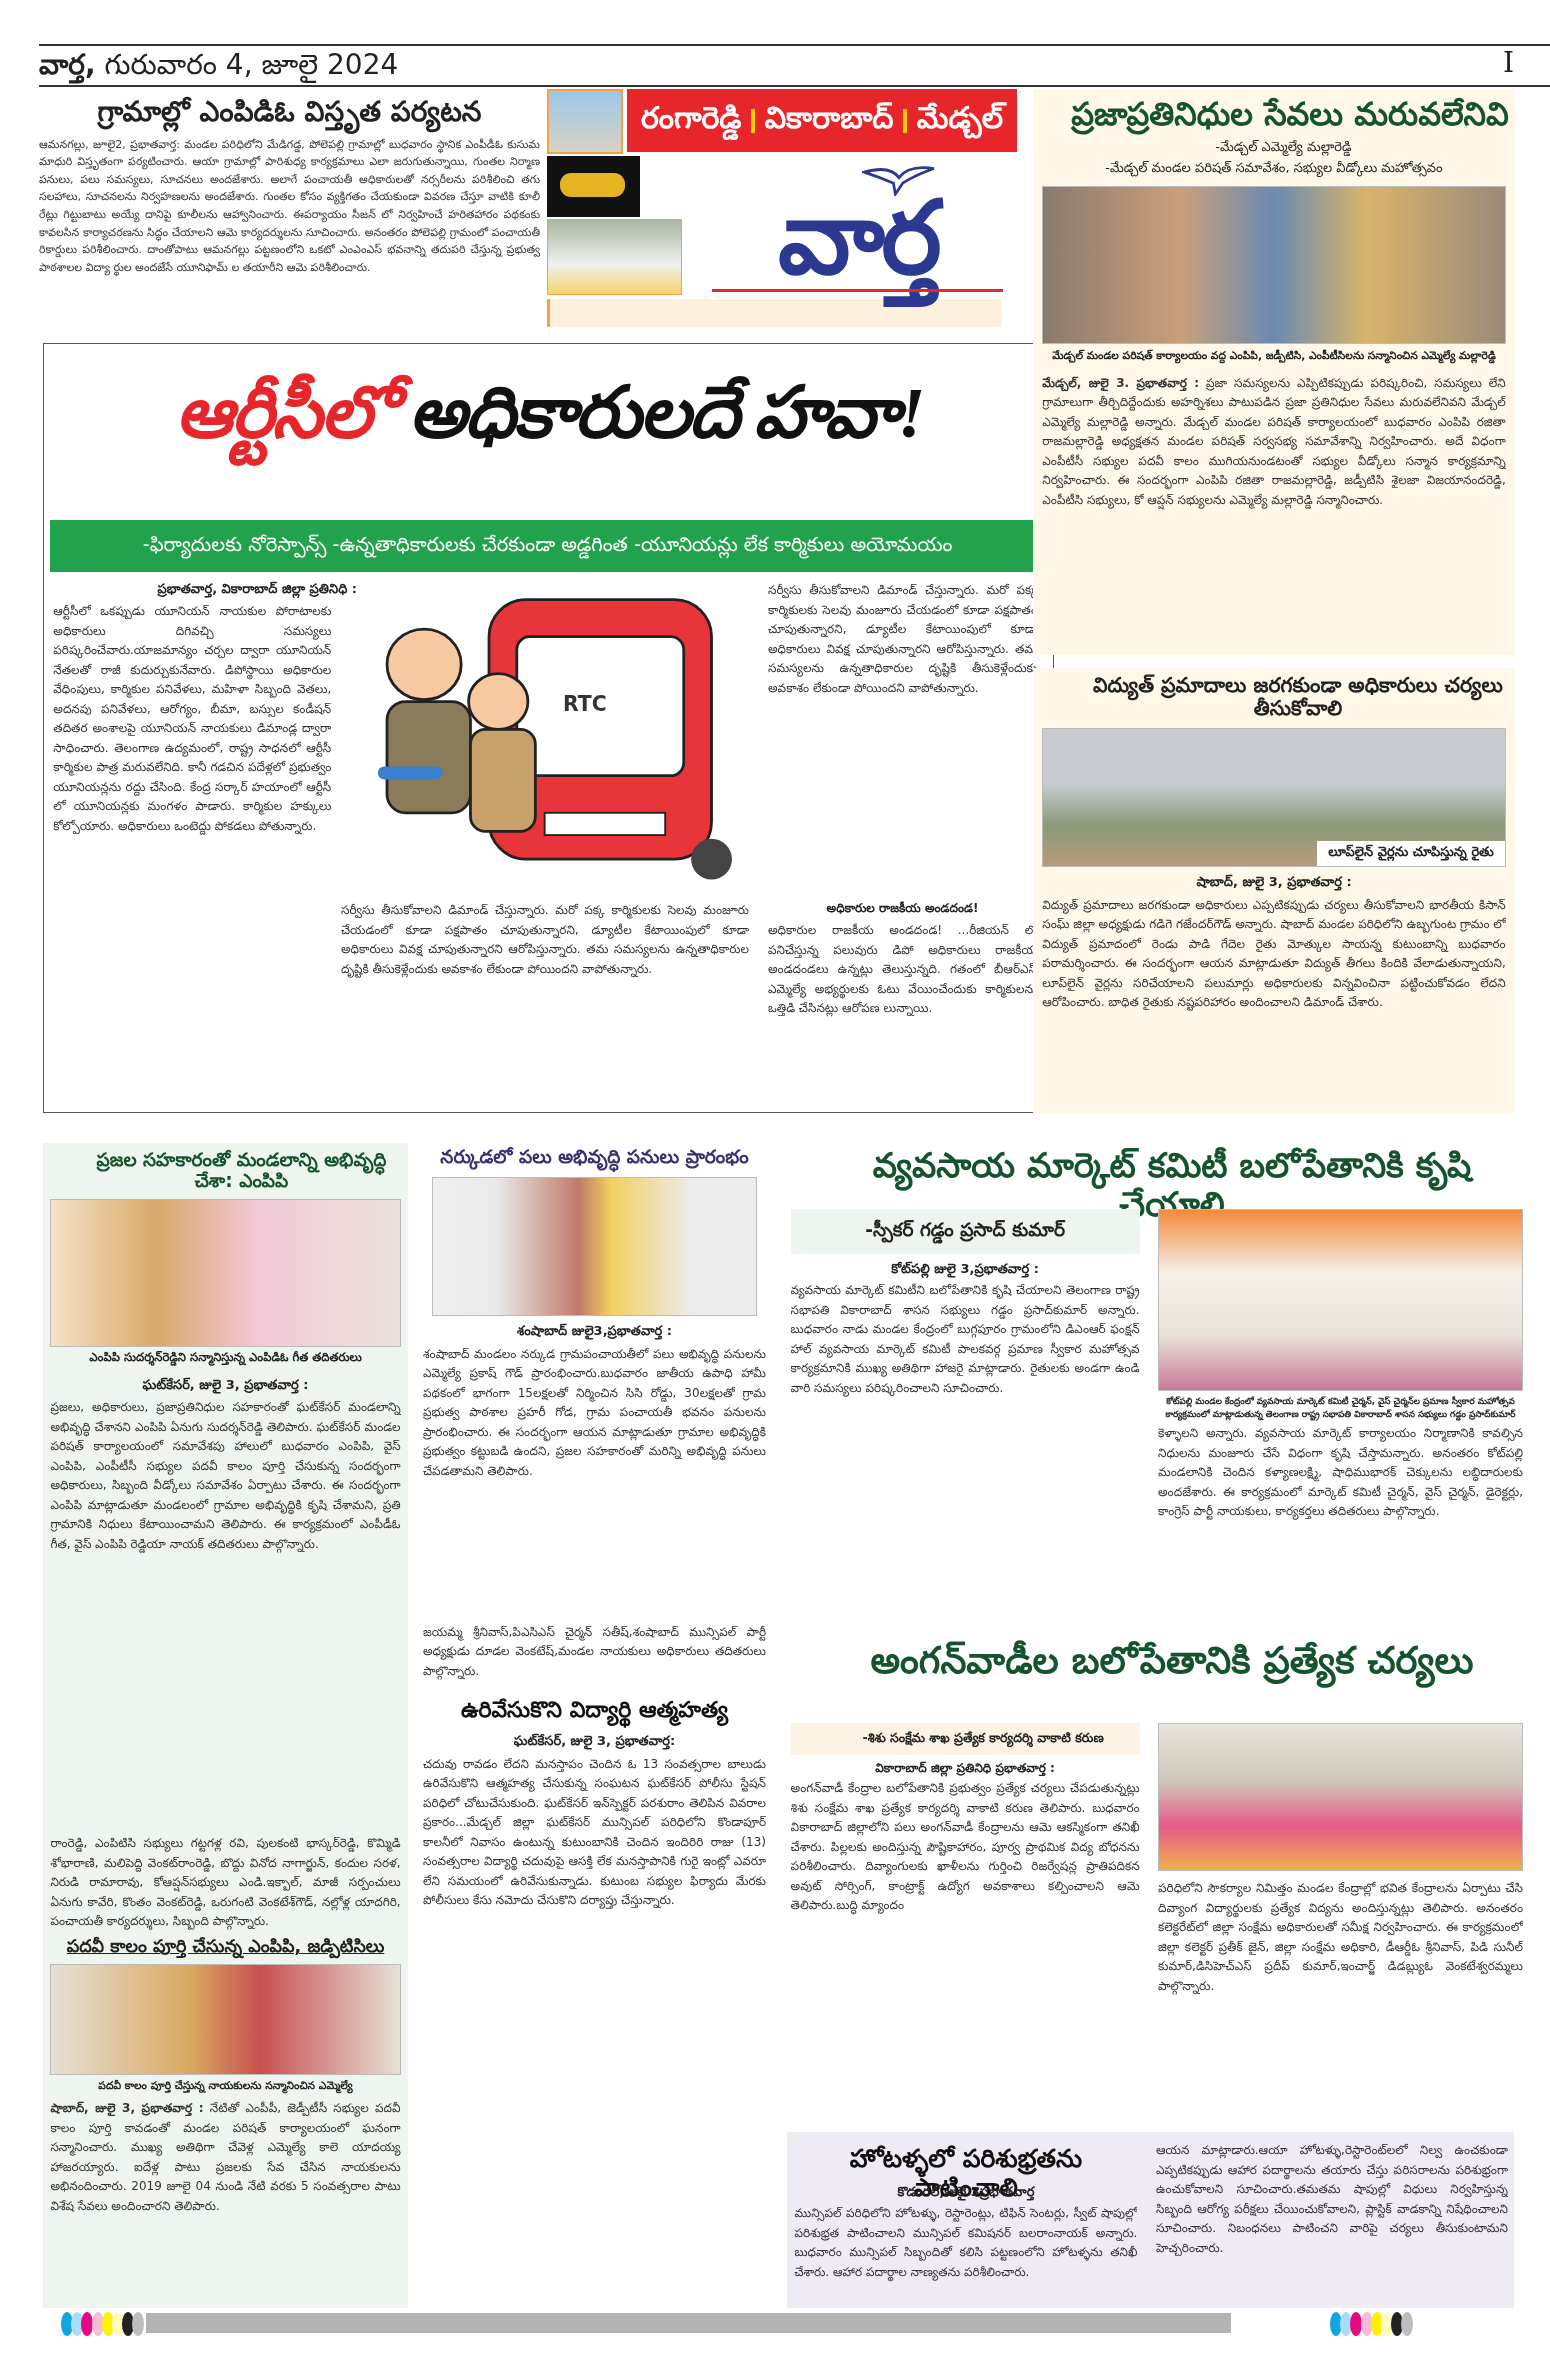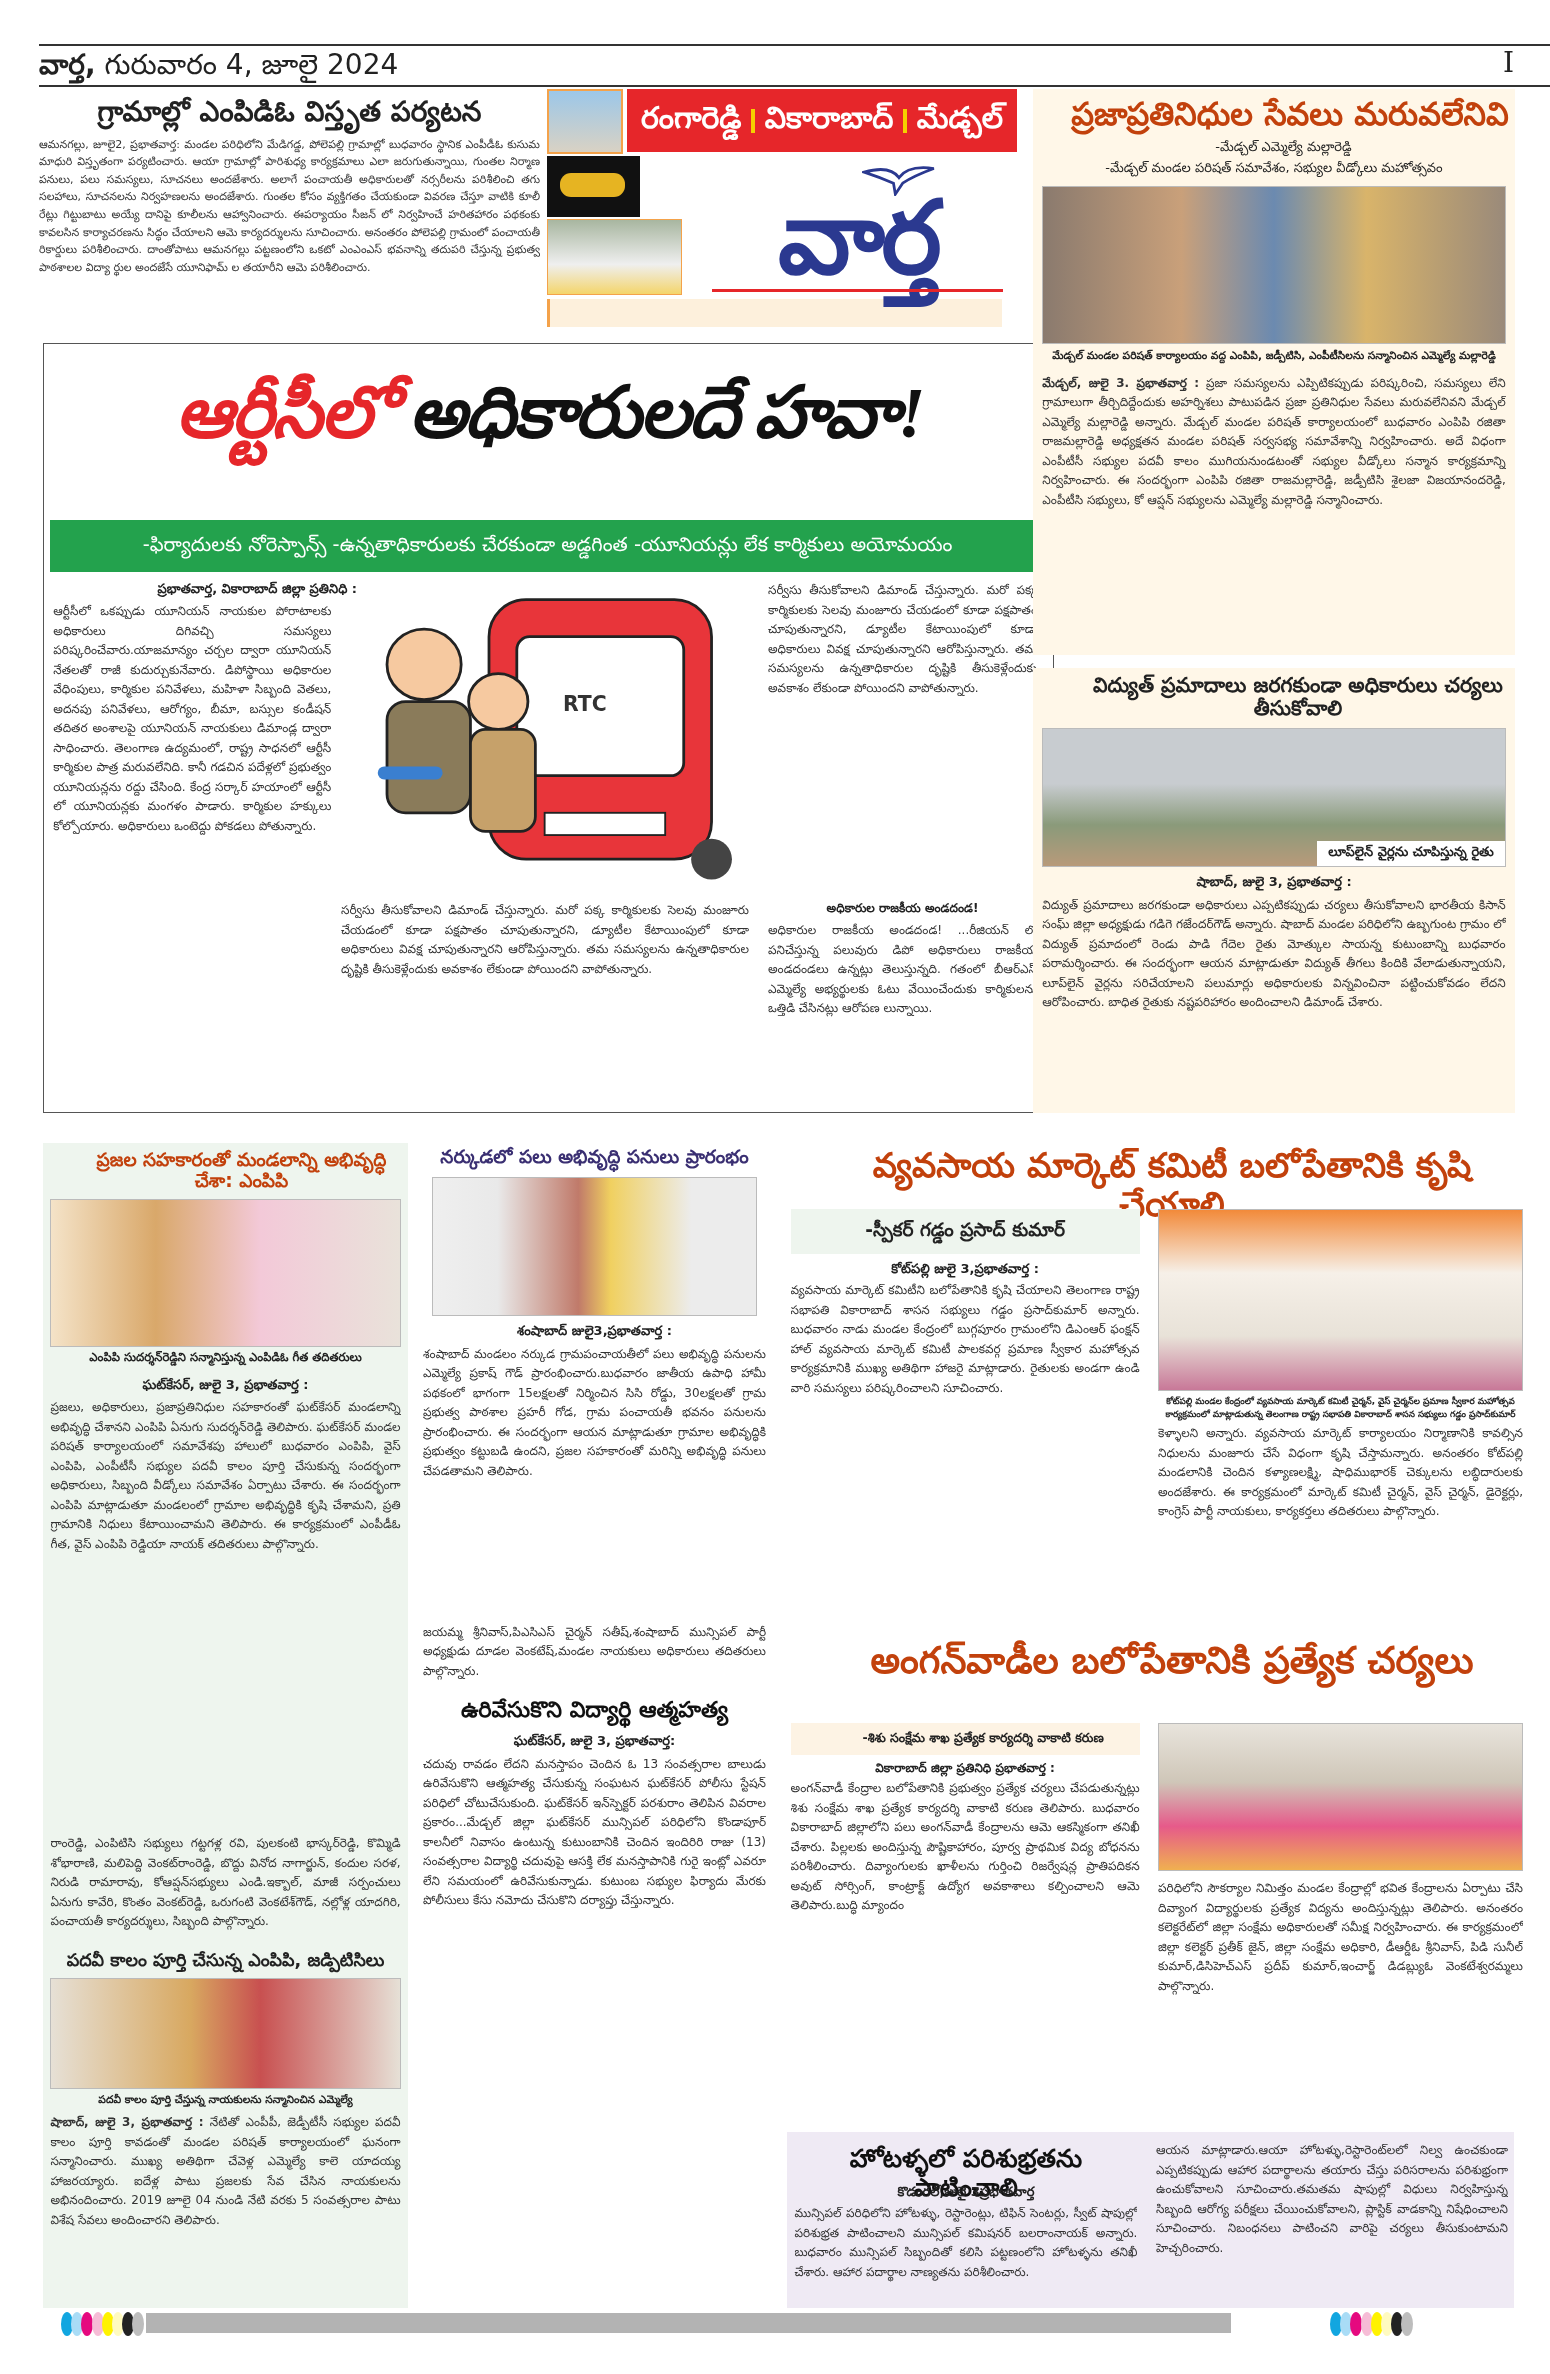--- a/index.html
+++ b/index.html
@@ -12,21 +12,21 @@
   .hl { font-weight: 900; text-align: center; line-height: 1.15; }
   .body-text { font-size: 12px; line-height: 19.5px; color: #333; text-align: justify; overflow: hidden; }
   .dateline { font-weight: 700; text-align: center; font-size: 13px; color: #222; }
   .photo { overflow: hidden; border: 0.9px solid #bbb; }
   .caption { font-size: 11.6px; font-weight: 700; text-align: center; color: #222; }
   .box { border: 1.9px solid #555; }
   .tint-green { background: #eef5ee; }
   .tint-cream { background: #fff7e8; }
   .tint-lav { background: #efeaf4; }
   .tint-peach { background: #fdf3e4; padding-left: 36px; }
-  .magenta { color: #c2410c; padding-left: 32px; }
+  .magenta { color: #14532d; padding-left: 32px; }
   .navy { color: #3a2f72; }
   .reg-dot { position: absolute; width: 12px; height: 24px; border-radius: 50%; }
 </style>
 </head>
 <body>
 
 <div class="hr" style="left:39px; top:44px; width:1512px; height:1.9px;"></div>
 <div class="abs masthead">
   <b>వార్త,</b>
   <span>గురువారం 4, జూలై 2024</span>
@@ -114,21 +114,21 @@
 
 <div class="abs tint-green" style="left:43px; top:1143px; width:365px; height:1165px;">
   <div class="hl magenta" style="margin-top:5.6px; font-size:18.6px;">ప్రజల సహకారంతో మండలాన్ని అభివృద్ధి చేశా: ఎంపిపి</div>
   <div class="photo" style="margin:7.4px 7.4px 0; height:148px; background:linear-gradient(90deg,#f4e3c8,#d9a86a 30%,#f3c9d8 60%,#e9e2da);"></div>
   <div class="caption" style="margin-top:3.7px;">ఎంపిపి సుదర్శన్‌రెడ్డిని సన్మానిస్తున్న ఎంపిడిఓ గీత తదితరులు</div>
   <div class="dateline" style="margin-top:9.3px;">ఘట్‌కేసర్, జులై 3, ప్రభాతవార్త :</div>
   <div class="body-text" style="margin:3.7px 7.4px 0; height:436px;">ప్రజలు, అధికారులు, ప్రజాప్రతినిధుల సహకారంతో ఘట్‌కేసర్ మండలాన్ని అభివృద్ధి చేశానని ఎంపిపి ఏనుగు సుదర్శన్‌రెడ్డి తెలిపారు. ఘట్‌కేసర్ మండల పరిషత్ కార్యాలయంలో సమావేశపు హాలులో బుధవారం ఎంపిపి, వైస్ ఎంపిపి, ఎంపీటీసీ సభ్యుల పదవీ కాలం పూర్తి చేసుకున్న సందర్భంగా అధికారులు, సిబ్బంది వీడ్కోలు సమావేశం ఏర్పాటు చేశారు. ఈ సందర్భంగా ఎంపిపి మాట్లాడుతూ మండలంలో గ్రామాల అభివృద్ధికి కృషి చేశామని, ప్రతి గ్రామానికి నిధులు కేటాయించామని తెలిపారు. ఈ కార్యక్రమంలో ఎంపీడీఓ గీత, వైస్ ఎంపిపి రెడ్డియా నాయక్ తదితరులు పాల్గొన్నారు.</div>
   <div class="body-text" style="margin:0 7.4px; height:102px;">రాంరెడ్డి, ఎంపిటిసి సభ్యులు గట్టగళ్ల రవి, పులకంటి భాస్కర్‌రెడ్డి, కొమ్మిడి శోభారాణి, మలిపెద్ది వెంకట్‌రాంరెడ్డి, బొద్దు వినోద నాగార్జున్, కందుల సరళ, నిరుడి రామారావు, కోఆప్షన్‌సభ్యులు ఎండి.ఇక్బాల్, మాజీ సర్పంచులు ఏనుగు కావేరి, కొంతం వెంకట్‌రెడ్డి, ఒరుగంటి వెంకటేశ్‌గౌడ్, నల్లోళ్ల యాదగిరి, పంచాయతీ కార్యదర్శులు, సిబ్బంది పాల్గొన్నారు.</div>
 
   <div>
-    <div class="hl" style="margin-top:14px; font-size:17.6px; color:#222;">పదవీ కాలం పూర్తి చేసున్న ఎంపిపి, జడ్పిటిసిలు</div>
+    <div class="hl" style="margin-top:0; font-size:17.6px; color:#222;text-decoration:underline;">పదవీ కాలం పూర్తి చేసున్న ఎంపిపి, జడ్పిటిసిలు</div>
     <div class="photo" style="margin:7.4px 7.4px 0; height:111px; background:linear-gradient(90deg,#e6e0d6,#d8a860 40%,#c85050 60%,#e6e0d6);"></div>
     <div class="caption" style="margin-top:3.7px; font-size:10.7px;">పదవీ కాలం పూర్తి చేస్తున్న నాయకులను సన్మానించిన ఎమ్మెల్యే</div>
     <div class="body-text" style="margin:5.6px 7.4px 0; height:130px;">
       <b>షాబాద్, జులై 3, ప్రభాతవార్త :</b>
       <span>నేటితో ఎంపీపీ, జెడ్పీటీసీ సభ్యుల పదవీ కాలం పూర్తి కావడంతో మండల పరిషత్ కార్యాలయంలో ఘనంగా సన్మానించారు. ముఖ్య అతిథిగా చేవెళ్ల ఎమ్మెల్యే కాలె యాదయ్య హాజరయ్యారు. ఐదేళ్ల పాటు ప్రజలకు సేవ చేసిన నాయకులను అభినందించారు. 2019 జూలై 04 నుండి నేటి వరకు 5 సంవత్సరాల పాటు విశేష సేవలు అందించారని తెలిపారు.</span>
     </div>
   </div>
 </div>
 
 <div class="abs" style="left:423px; top:1146px; width:343px; height:538px;">

